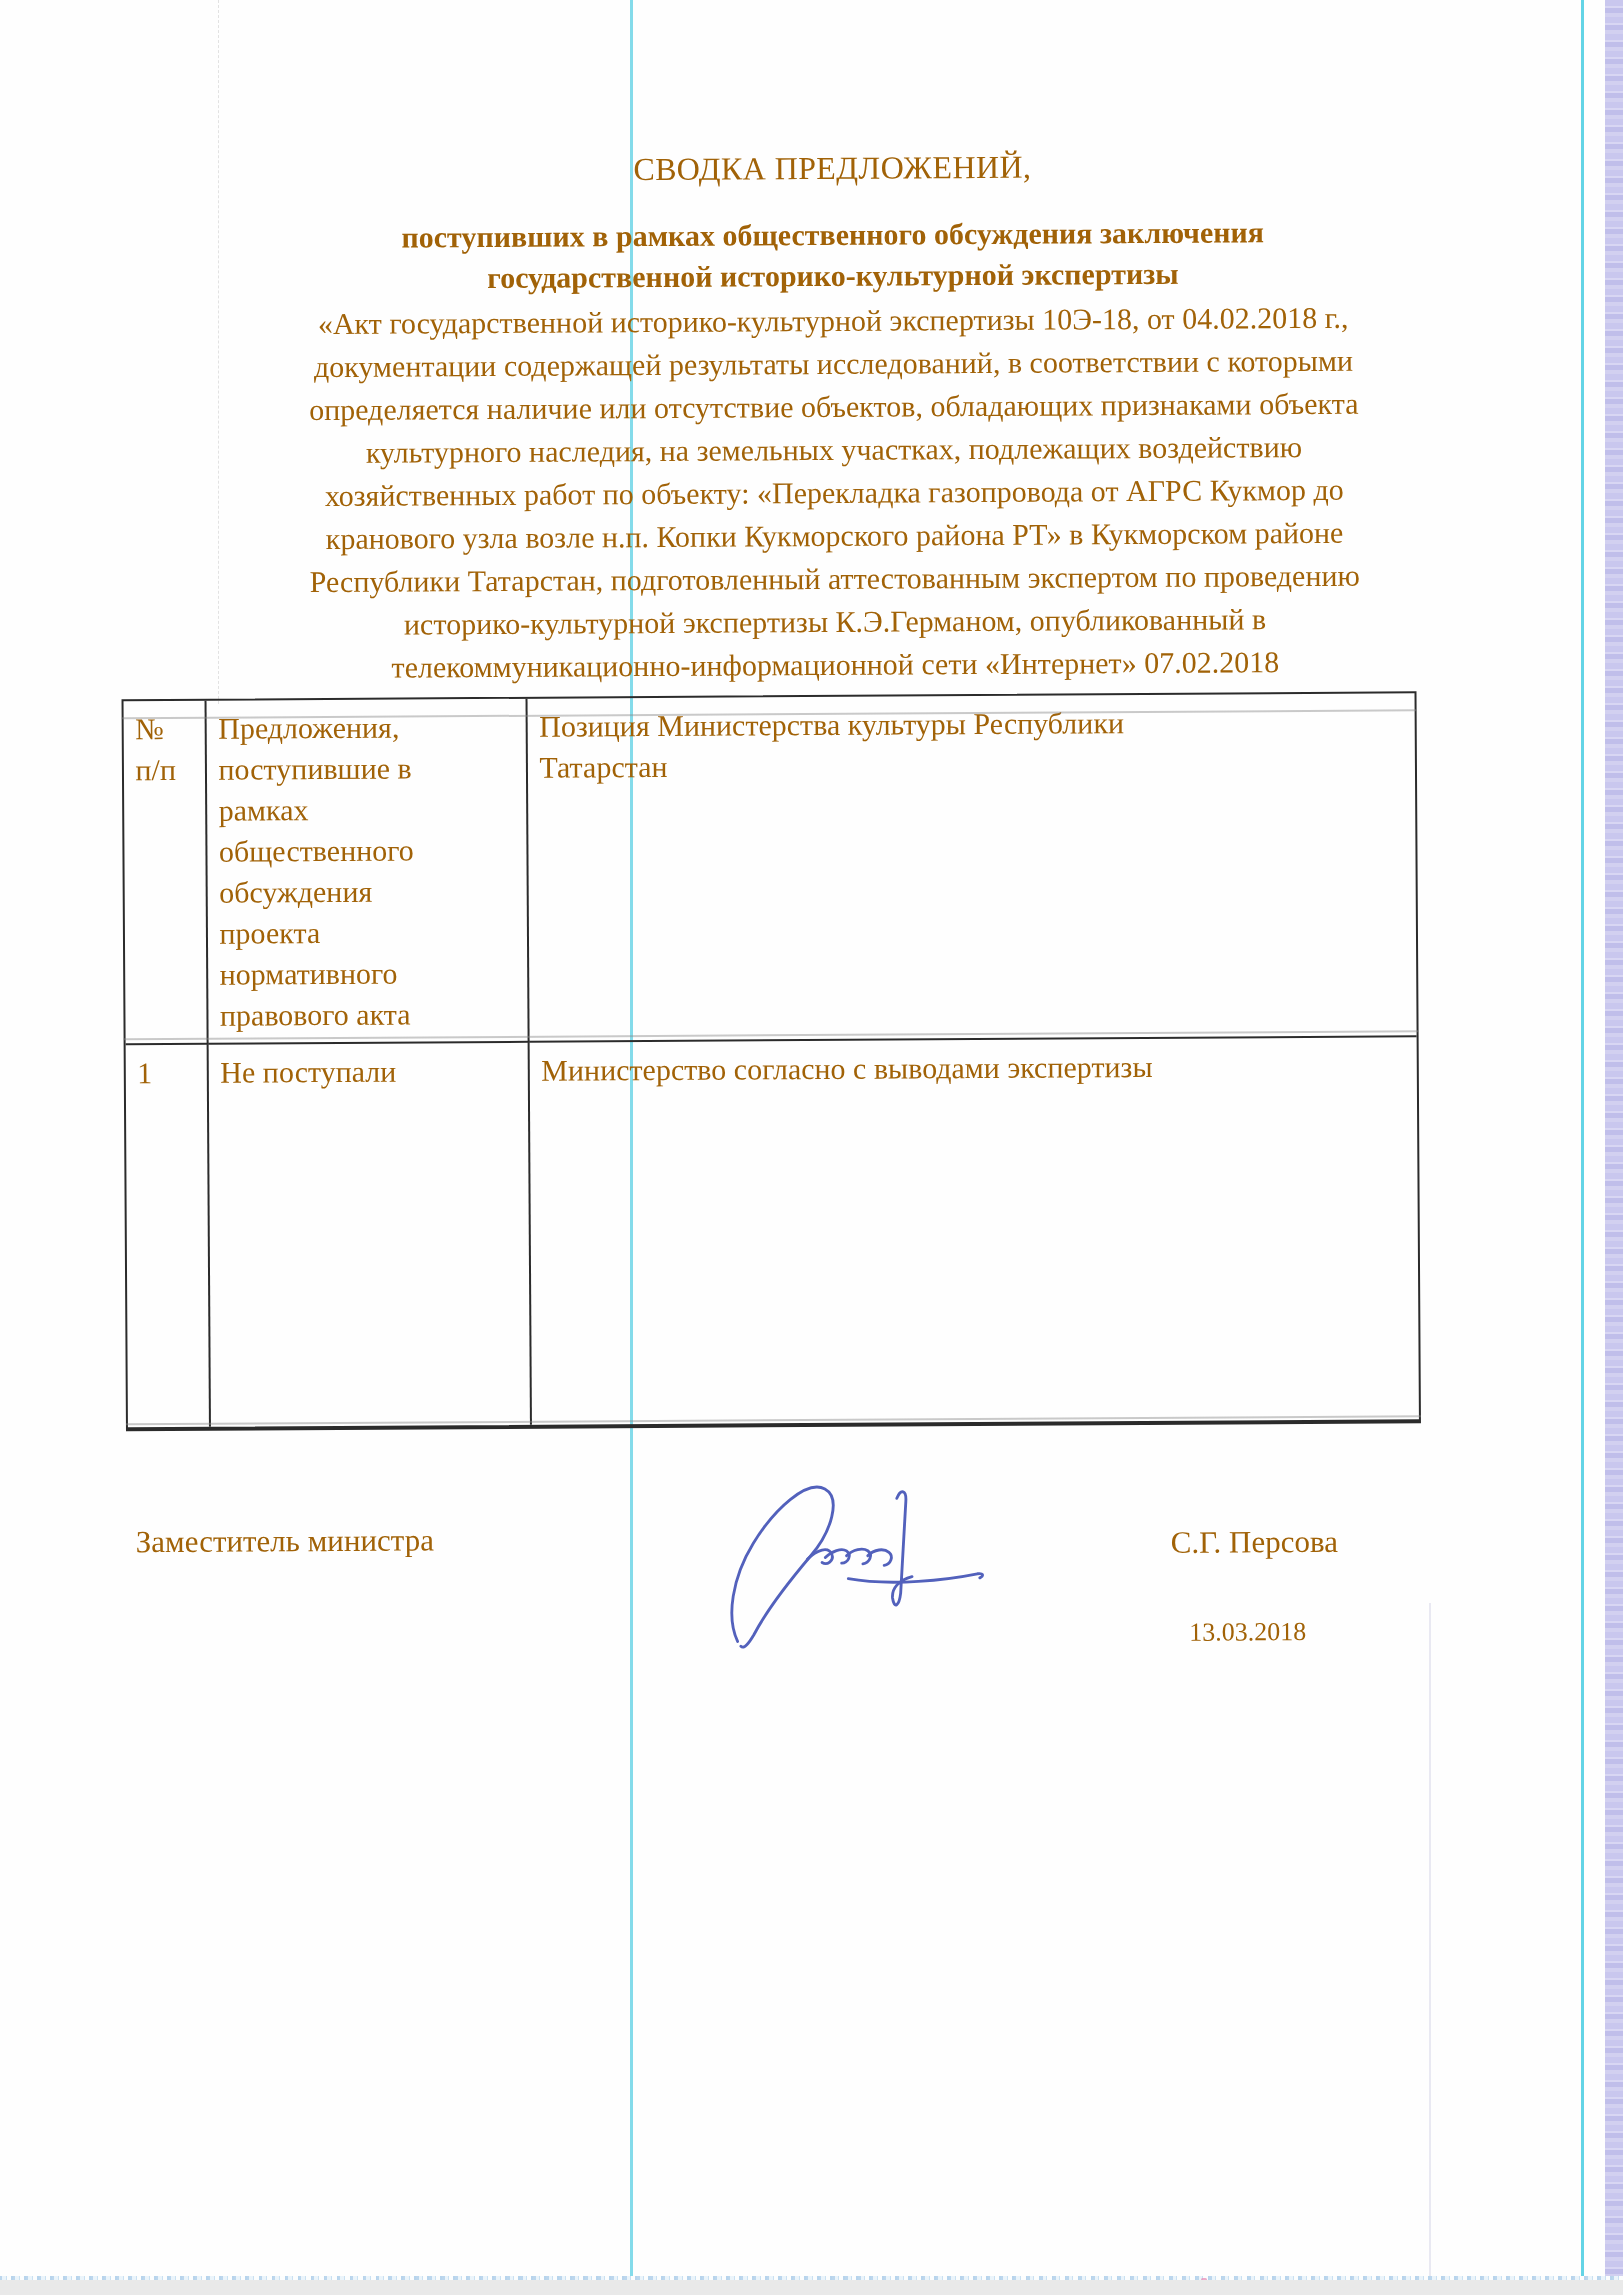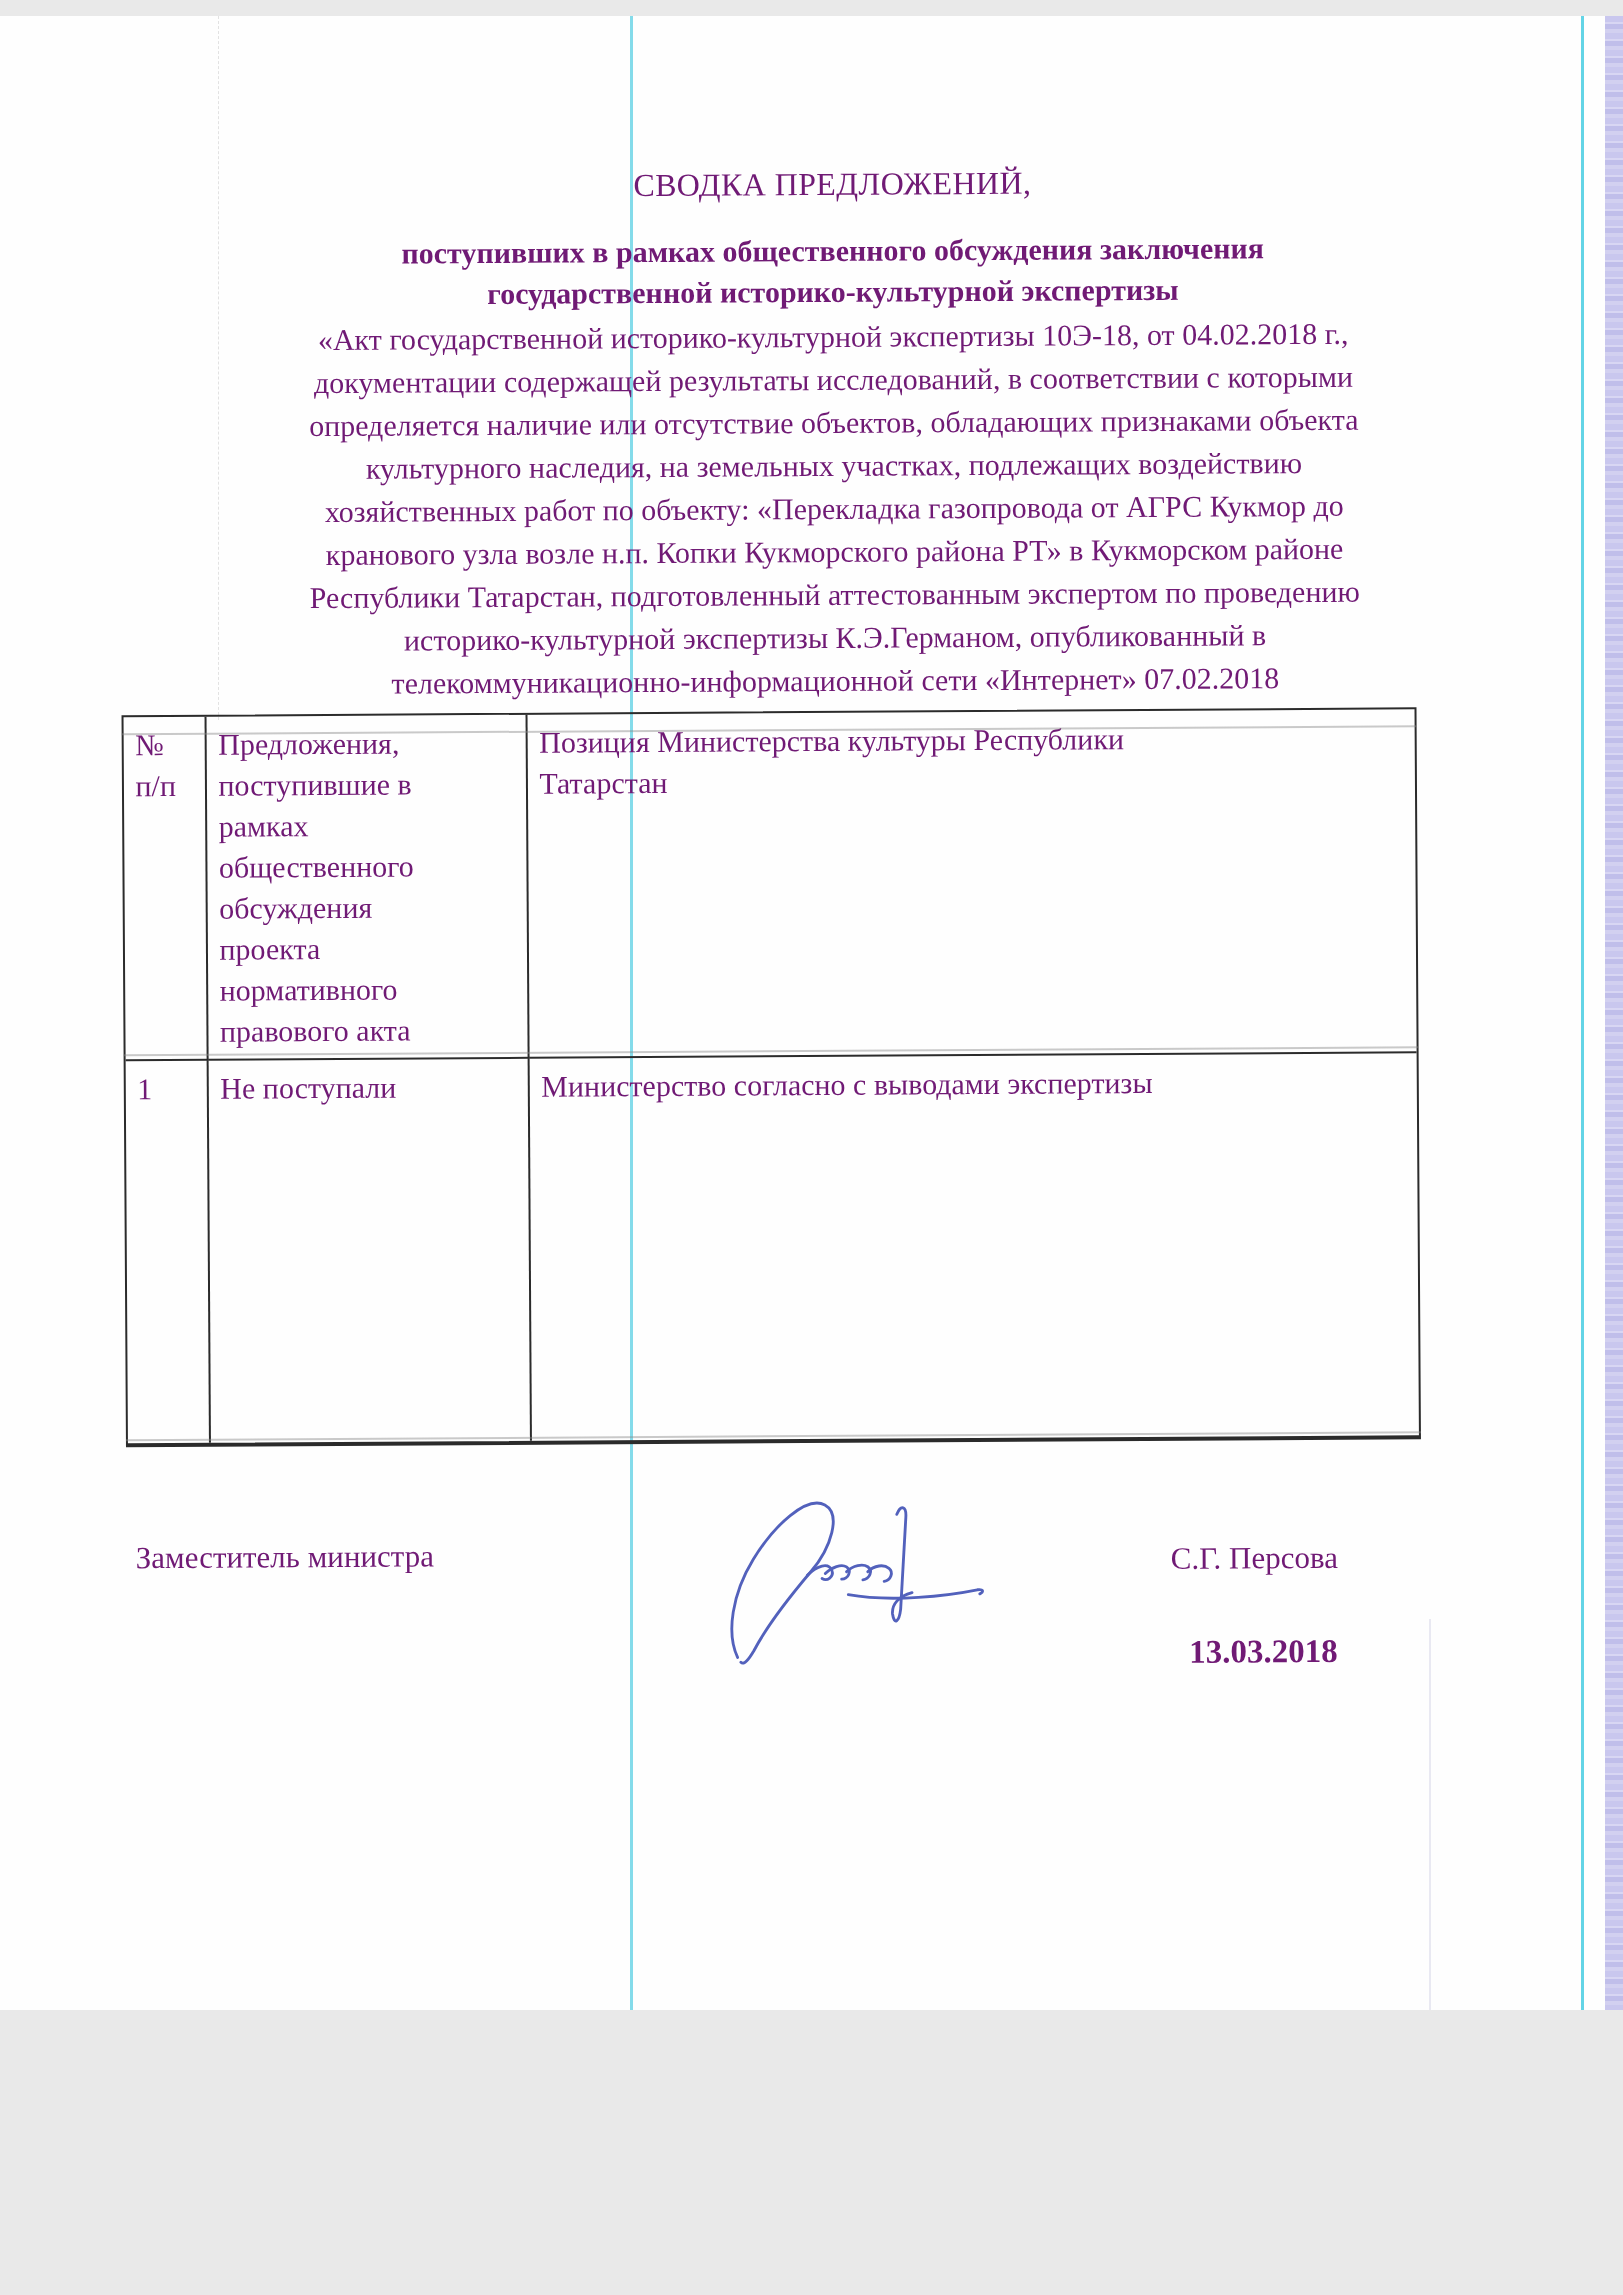--- a/index.html
+++ b/index.html
@@ -1,19 +1,19 @@
 <!DOCTYPE html>
 <html style="--paper: #fefefe; --cyan: #6fd5e6; --cyan2: #52cfe3; --lav: #c9c7ee; --ink: #4050b5;font-size:13px"><head>
 <meta charset="utf-8">
 <style>
   html,body{margin:0;padding:0;background:#e9e9e9;}
   .page{
-    position:relative;width:1623px;height:1994px;margin:16px auto;
+    position:relative;width:1623px;height:2280px;margin:0 auto;
     background:var(--paper,#fefefe);overflow:hidden;
-    font-family:"Liberation Serif","DejaVu Serif",serif;color:#701a75;
+    font-family:"Liberation Serif","DejaVu Serif",serif;color:#a16207;
   }
   
   .doc{position:absolute;inset:0;transform:rotate(-0.35deg);transform-origin:818px 1104px;}
   .centered-block{position:absolute;left:151px;width:1374px;text-align:center;white-space:pre-line;}
   .title{top:147px;font-size:32px;letter-spacing:0.4px;line-height:43px;}
   .subtitle{top:214px;font-size:30px;font-weight:700;line-height:41px;}
   .intro{top:299px;font-size:30px;line-height:43px;}
   
   .ptable{
     position:absolute;left:124px;top:695px;width:1295px;height:732px;
@@ -27,21 +27,21 @@
     box-sizing:border-box;overflow:hidden;
   }
   .cell.last-col{border-right:none;}
   .cell.body-row{border-bottom:none;}
   
   .ghost{position:absolute;background:#8a8a8a;opacity:.45;}
   .ghost.h{height:1.6px;}
   
   .sig-label{position:absolute;left:133px;top:1520px;font-size:31px;}
   .sig-name{position:absolute;left:1168px;top:1527px;font-size:31px;}
-  .sig-date{position:absolute;left:1186px;top:1620px;font-size:33px;font-weight:bold;}
+  .sig-date{position:absolute;left:1186px;top:1620px;font-size:26px;}
   .sig-ink{position:absolute;left:700px;top:1471px;width:281px;height:183px;}
   
   .vline{position:absolute;top:0;height:100%;}
   .fold-center{left:630px;width:2.5px;background:var(--cyan,#6fd5e6);opacity:.85;}
   .fold-right{left:1581px;width:2.5px;background:var(--cyan2,#52cfe3);opacity:.9;}
   .binder-band{
     position:absolute;left:1605px;top:0;width:18px;height:100%;
     background:repeating-linear-gradient(180deg,
       var(--lav,#c9c7ee) 0 5.7px,#d8d6f3 5.7px 8.2px,#c0beea 8.2px 13px,#d2d0f0 13px 17px);
   }

